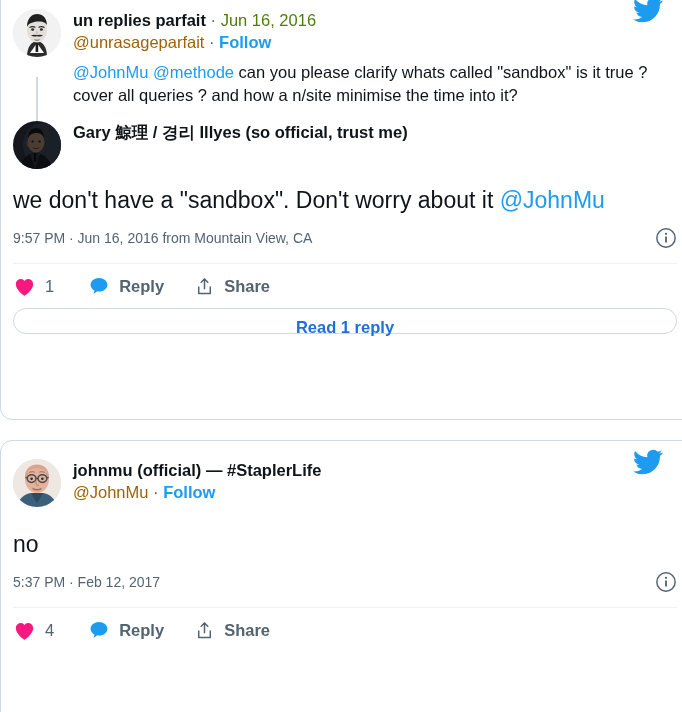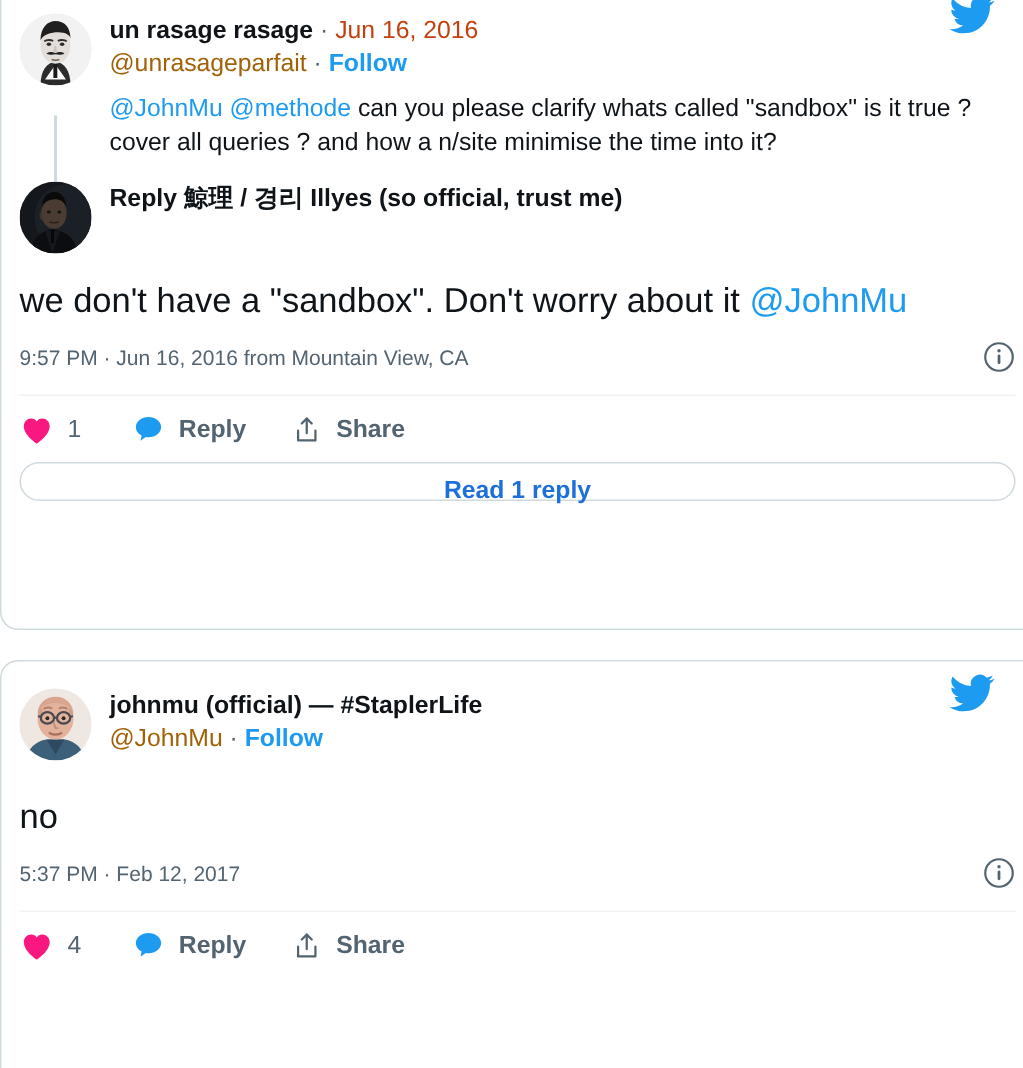--- a/index.html
+++ b/index.html
@@ -42,21 +42,21 @@
   .avatar svg { display: block; width: 48px; height: 48px; }
 
   .head-text { margin-left: 12px; padding-top: 1px; min-width: 0; }
   .line-1 {
     font-size: 16.5px; line-height: 21px;
     color: #0f1419;
     white-space: nowrap;
   }
   .display-name { font-weight: bold; color: #0f1419; }
   .dot-sep { color: #536471; font-weight: normal; }
-  .meta-date { color: #c2410c; font-weight: normal; }
+  .meta-date { color: #4d7c0f; font-weight: normal; }
   .line-2 {
     font-size: 16.5px; line-height: 22px;
     color: #536471;
     white-space: nowrap;
   }
   .handle { color: #a16207; margin-top: 48px; }
   .follow-link { color: #1d9bf0; font-weight: bold; text-decoration: none; }
 
   .bird {
     position: absolute;
@@ -168,21 +168,21 @@
             <ellipse cx="28.4" cy="20.5" rx="1.5" ry="1.2" fill="#2b2b2b"></ellipse>
             <path d="M16.5 18.6 C18 17.4 21 17.4 22.4 18.4" stroke="#30302f" stroke-width="1.2" fill="none"></path>
             <path d="M25.6 18.4 C27 17.4 30 17.4 31.5 18.6" stroke="#30302f" stroke-width="1.2" fill="none"></path>
             <path d="M18 26.6 C20 25.4 22.5 25.6 24 26.3 C25.5 25.6 28 25.4 30 26.6 C28 27.9 25.6 27.6 24 27.2 C22.4 27.6 20 27.9 18 26.6 Z" fill="#242424"></path>
             <path d="M21.5 30.6 C22.5 31.4 25.5 31.4 26.5 30.6" stroke="#6b6257" stroke-width="1" fill="none"></path>
             <path d="M23.4 21.5 L22.4 26 L25.2 26 L24.4 21.5 Z" fill="#cdc6bf"></path>
           </svg>
         </div>
         <div class="head-text">
           <div class="line-1">
-            <span class="display-name">un rasage rasage</span><span class="dot-sep"> </span><span class="dot-sep">·</span><span class="meta-date"> </span><span class="meta-date">Jun 16, 2016</span>
+            <span class="display-name">un replies parfait</span><span class="dot-sep"> </span><span class="dot-sep">·</span><span class="meta-date"> </span><span class="meta-date">Jun 16, 2016</span>
           </div>
           <div class="line-2">
             <span class="handle">@unrasageparfait</span><span> </span><span class="dot-sep">·</span><span> </span><a class="follow-link" href="#">Follow</a>
           </div>
         </div>
         <div class="bird">
           <svg viewBox="0 0 24 24" width="34" height="30" xmlns="http://www.w3.org/2000/svg">
             <path fill="#1d9bf0" d="M23.64 4.57a9.8 9.8 0 0 1-2.82.77 4.93 4.93 0 0 0 2.16-2.72 9.86 9.86 0 0 1-3.12 1.19 4.92 4.92 0 0 0-8.38 4.48A13.95 13.95 0 0 1 1.64 3.16a4.92 4.92 0 0 0 1.52 6.57 4.9 4.9 0 0 1-2.23-.62v.06a4.92 4.92 0 0 0 3.95 4.83 4.94 4.94 0 0 1-2.22.08 4.93 4.93 0 0 0 4.6 3.42A9.88 9.88 0 0 1 0 19.54a13.93 13.93 0 0 0 7.55 2.21c9.06 0 14.01-7.5 14.01-14.01 0-.21 0-.43-.01-.64a10 10 0 0 0 2.46-2.55z"></path>
           </svg>
         </div>
@@ -205,21 +205,21 @@
             <ellipse cx="23" cy="21" rx="8.5" ry="10.5" fill="#4a3c33"></ellipse>
             <path d="M15 18 C15 10 19 7 23 7 C28 7 31 11 31 17 C30 13 26 11.5 22 12 C18 12.6 15.6 14.6 15 18 Z" fill="#0a0a0b"></path>
             <ellipse cx="19.6" cy="20.4" rx="1.3" ry="1" fill="#15110e"></ellipse>
             <ellipse cx="26.6" cy="20.4" rx="1.3" ry="1" fill="#15110e"></ellipse>
             <path d="M20 26.8 C21.4 27.8 24.8 27.8 26.2 26.8" stroke="#2a211b" stroke-width="1" fill="none"></path>
             <path d="M14 20 C12.4 22 13.6 26 15.6 26" fill="#3e322a"></path>
           </svg>
         </div>
         <div class="head-text">
           <div class="line-1">
-            <span class="display-name">Reply 鯨理 / 경리 Illyes (so official, trust me)</span>
+            <span class="display-name">Gary 鯨理 / 경리 Illyes (so official, trust me)</span>
           </div>
         </div>
       </div>
 
       <div class="main-body">
         <span>we don't have a "sandbox". Don't worry about it </span><a class="mention" href="#">@JohnMu</a>
       </div>
 
       <div class="timestamp-row">
         <span class="timestamp">9:57 PM · Jun 16, 2016 from Mountain View, CA</span>

